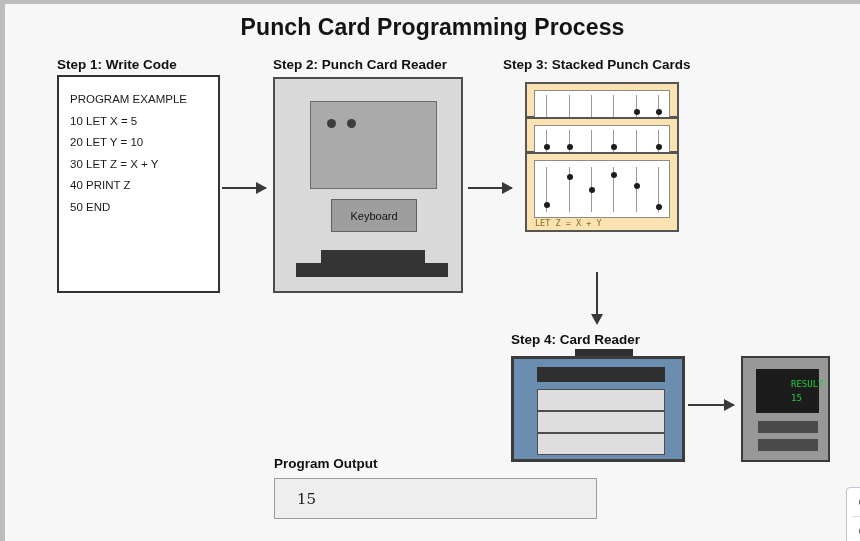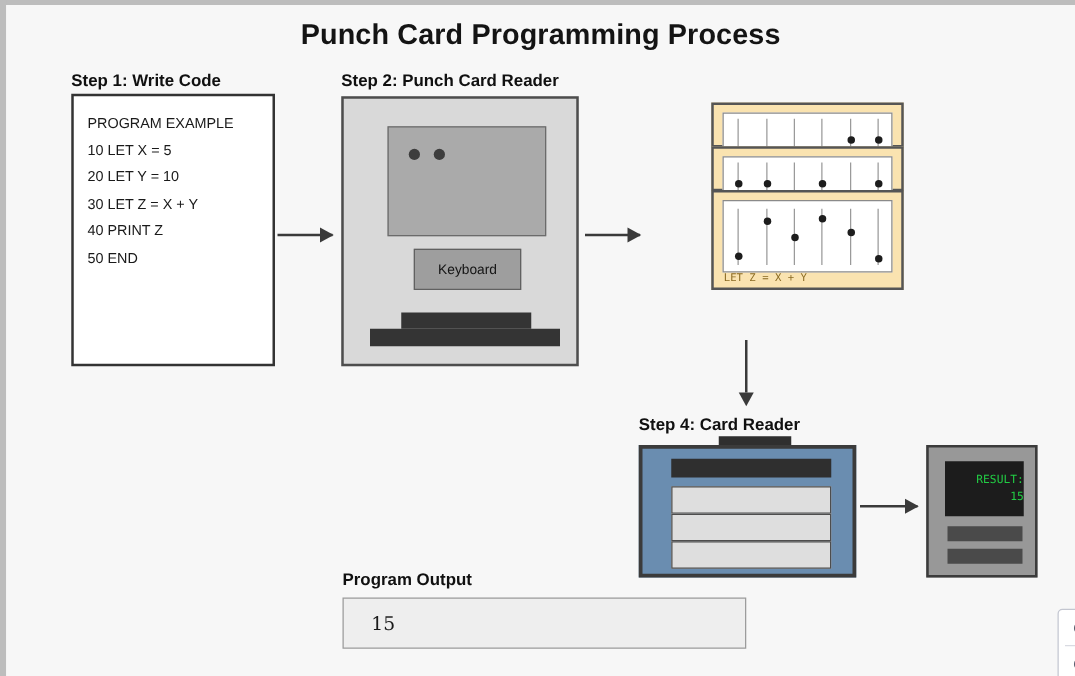--- a/index.html
+++ b/index.html
@@ -119,21 +119,21 @@
   }
   #machine-tray-bottom {
     left: 21px; top: 184px;
     width: 152px; height: 14px;
     background: #343434;
   }
 
   
   #cards-stack {
     left: 520px; top: 78px;
-    width: 144px; height: 150px; margin-left: 44px;
+    width: 144px; height: 150px;
   }
   .card {
     position: absolute;
     left: 0;
     width: 154px;
     background: #fae3b0;
     border: 2px solid #555555;
     box-sizing: border-box;
   }
   #card-1 { top: 0px;  height: 36px; }
@@ -235,26 +235,27 @@
   }
   #computer-screen {
     left: 13px; top: 11px;
     width: 63px; height: 44px;
     background: #1c1c1c;
   }
   #computer-screen-text {
     position: absolute;
     left: 0; top: 8px;
     width: 63px;
-    text-align: right;
+    text-align: left;
     font-family: "DejaVu Sans Mono", monospace;
     font-size: 9px;
     line-height: 14px;
     color: #22cc44;
     white-space: pre;
+    padding-left: 35px;
   }
   .computer-slot {
     position: absolute;
     left: 15px;
     width: 60px; height: 12px;
     background: #4a4a4a;
   }
   #computer-slot-1 { top: 63px; }
   #computer-slot-2 { top: 81px; }
 
@@ -331,20 +332,21 @@
       <div class="abs" id="machine-screen"></div>
       <div class="machine-dot" id="machine-dot-1"></div>
       <div class="machine-dot" id="machine-dot-2"></div>
       <div class="abs" id="machine-keyboard">Keyboard</div>
       <div class="abs" id="machine-tray-top"></div>
       <div class="abs" id="machine-tray-bottom"></div>
     </div>
 
     <div class="arrow-h" style="left:463px; top:183px; width:44px;"></div>
 
+    <div class="step-label" style="left:498px; top:53px; width:200px;">Step 3: Stacked Punch Cards</div>
     <div class="abs" id="cards-stack">
       <div class="card" id="card-1">
         <div class="card-face">
             <div class="punch-col" style="left: 11px; top: 4px; height: 30px;"></div>
             <div class="punch-hole" style="left: 8.7px; top: 31px;"></div>
             <div class="punch-col" style="left: 34px; top: 4px; height: 30px;"></div>
             <div class="punch-hole" style="left: 31.7px; top: 32px;"></div>
             <div class="punch-col" style="left: 56px; top: 4px; height: 30px;"></div>
             <div class="punch-hole" style="left: 53.7px; top: 31px;"></div>
             <div class="punch-col" style="left: 78px; top: 4px; height: 30px;"></div>

